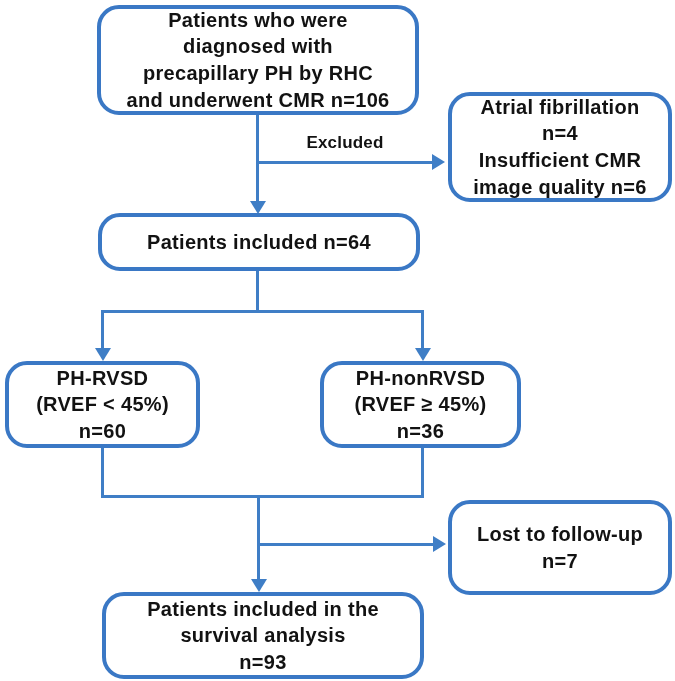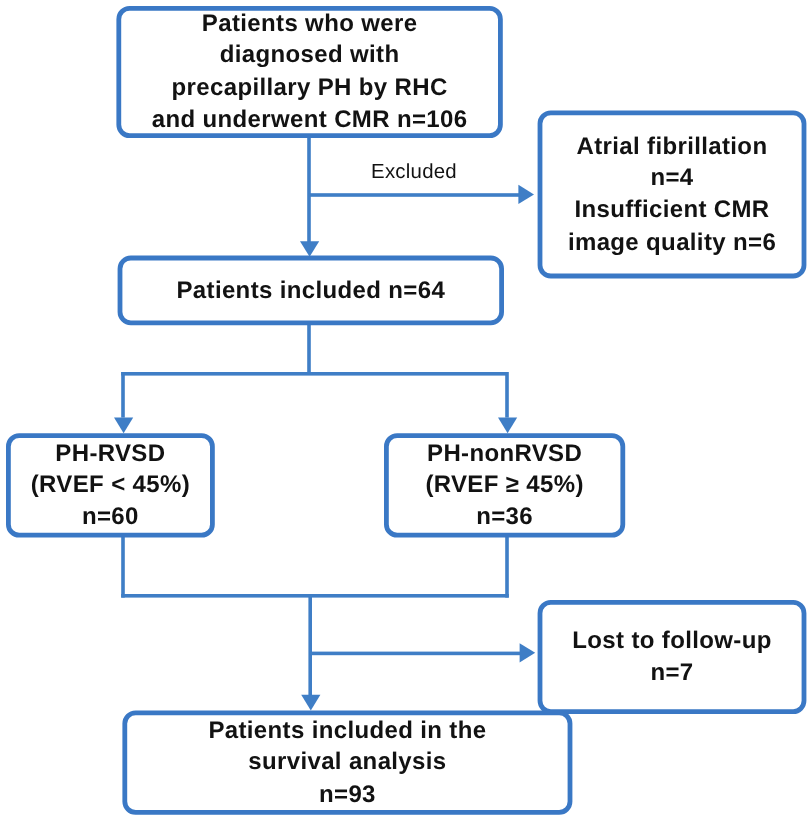--- a/index.html
+++ b/index.html
@@ -13,21 +13,21 @@
     position:relative;
     width:675px;height:681px;
     background:var(--bg);
     font-family:"Liberation Sans", sans-serif;
     overflow:hidden;
   }
   .box{
     position:absolute;
     box-sizing:border-box;
     border:4px solid var(--border);
-    border-radius:11px;
+    border-radius:22px;
     background:var(--bg);
     display:flex;align-items:center;justify-content:center;
     text-align:center;
   }
   .box .txt{
     white-space:pre-line;
     font-weight:bold;
     font-size:20px;
     line-height:1.33;
     letter-spacing:0.3px;
@@ -43,21 +43,21 @@
   }
   .arrow-right{
     position:absolute;width:0;height:0;
     border-top:8px solid transparent;
     border-bottom:8px solid transparent;
     border-left:13px solid var(--line);
   }
   .edge-label{
     position:absolute;
     text-align:center;
-    font-weight:normal;
+    font-weight:bold;
     font-size:17px;
     color:var(--text);
     letter-spacing:0.2px;
   }
 </style>
 </head>
 <body>
 
 <div class="canvas">
 
@@ -85,47 +85,47 @@
 
   <div class="edge-label" style="left:257px;top:133px;width:176px">Excluded</div>
 
   <div class="box" style="left:97px;top:5px;width:322px;height:110px">
     <div class="txt">Patients who were
 diagnosed with
 precapillary PH by RHC
 and underwent CMR n=106</div>
   </div>
 
-  <div class="box" style="left:448px;top:92px;width:224px;height:140px">
+  <div class="box" style="left:448px;top:92px;width:224px;height:110px">
     <div class="txt">Atrial fibrillation
 n=4
 Insufficient CMR
 image quality n=6</div>
   </div>
 
   <div class="box" style="left:98px;top:213px;width:322px;height:58px">
     <div class="txt">Patients included n=64</div>
   </div>
 
-  <div class="box" style="left:5px;top:361px;width:174px;height:87px">
+  <div class="box" style="left:5px;top:361px;width:195px;height:87px">
     <div class="txt">PH-RVSD
 (RVEF &lt; 45%)
 n=60</div>
   </div>
 
   <div class="box" style="left:320px;top:361px;width:201px;height:87px">
     <div class="txt">PH-nonRVSD
 (RVEF ≥ 45%)
 n=36</div>
   </div>
 
   <div class="box" style="left:448px;top:500px;width:224px;height:95px">
     <div class="txt">Lost to follow-up
 n=7</div>
   </div>
 
-  <div class="box" style="left:102px;top:592px;width:375px;height:87px">
+  <div class="box" style="left:102px;top:592px;width:322px;height:87px">
     <div class="txt">Patients included in the
 survival analysis
 n=93</div>
   </div>
 
 </div>
 
 </body></html>

